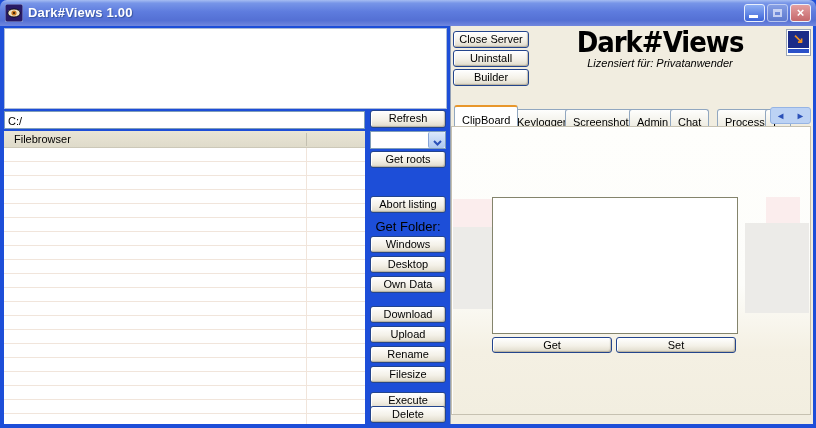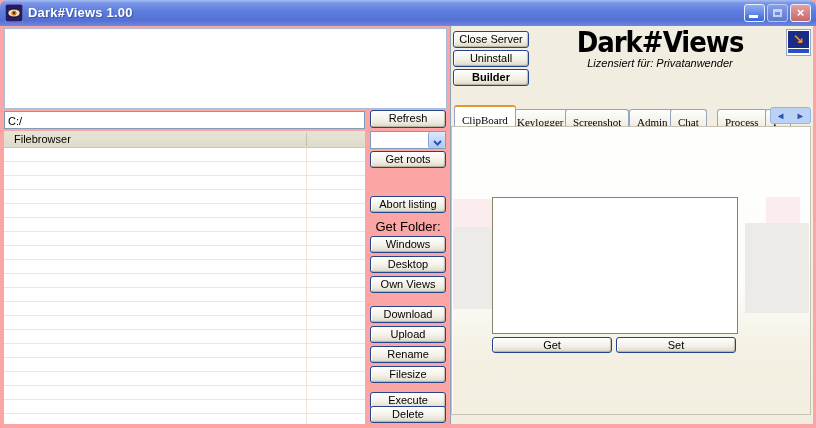--- a/index.html
+++ b/index.html
@@ -1,17 +1,17 @@
 <!DOCTYPE html>
 <html><head>
 <meta charset="utf-8">
 <style>
   * { margin:0; padding:0; box-sizing:border-box; }
   body { background:#3a3a3a; font-family:"Liberation Sans", sans-serif; }
-  .screen { position:relative; width:816px; height:428px; background:#fca5a5; overflow:hidden; }
+  .screen { position:relative; width:816px; height:428px; background:#1d4ed8; overflow:hidden; }
 
   
   .frame { position:absolute; background:#5B7DD9; }
   .frame-left  { left:0; top:25; width:3; height:403; }
   .frame-right { left:813; top:25; width:3; height:403; }
   .frame-bottom{ left:0; top:424; width:816; height:4; }
 
   
   .titlebar { position:absolute; left:0; top:0; width:816px; height:26px;
     border-radius:7px 7px 0 0;
@@ -67,21 +67,21 @@
   .tray-btn { position:absolute; left:786px; top:29px; width:25px; height:27px;
     background:#fff; border:1px solid #9AA5B8; padding:1px; cursor:pointer; }
   .tray-inner { width:100%; height:17px; background:#1B2B88; color:#F09020;
     font-size:13px; font-weight:bold; text-align:center; line-height:16px; }
   .tray-strip { width:100%; height:4px; background:#2A50C8; margin-top:1px; }
 
   
   .tab-strip { position:absolute; left:453px; top:105px; width:358px; height:21px; }
   .tab { position:absolute; bottom:0; height:17px; background:linear-gradient(180deg,#FEFEFD,#EFEDE3);
     border:1px solid #91A7C0; border-bottom:none; border-radius:3px 3px 0 0;
-    font-size:11px; line-height:16px; padding:4px 7px; color:#000; cursor:pointer; white-space:nowrap;font-family:Liberation Serif, serif; }
+    font-size:11px; line-height:16px; padding:4px 7px; color:#000; cursor:pointer; white-space:nowrap; }
   .tab.active { height:21px; background:#fff; border-top:2px solid #E8972C; line-height:18px; z-index:3; }
   .tab-scroll { position:absolute; left:770px; top:107px; width:41px; height:17px;
     background:#BCD2F4; border:1px solid #96B4E4; border-radius:3px; z-index:4;
     display:flex; align-items:center; justify-content:space-around; }
   .tab-scroll span { font-size:10px; color:#2A50B8; font-weight:bold; line-height:15px; cursor:pointer; }
 
   
   .tab-panel { position:absolute; left:451px; top:126px; width:360px; height:289px;
     background:linear-gradient(180deg,#FEFEFC 0%,#FDFDFA 55%,#F4F0E3 78%,#F2EEE0 100%);
     border:1px solid #C6C1B1; box-shadow:inset 1px 1px 0 #fff; overflow:hidden; }
@@ -139,33 +139,33 @@
       <svg width="9" height="6" viewBox="0 0 9 6">
           <polyline points="1,1 4.5,4.5 8,1" fill="none" stroke="#2A50B8" stroke-width="2"></polyline>
         </svg>
     </div>
   </div>
   <div class="btn col" style="top:151px;">Get roots</div>
   <div class="btn col" style="top:196px;">Abort listing</div>
   <div class="side-label" style="left:370px;top:219px;width:76px;text-align:center;">Get Folder:</div>
   <div class="btn col" style="top:236px;">Windows</div>
   <div class="btn col" style="top:256px;">Desktop</div>
-  <div class="btn col" style="top:276px;">Own Views</div>
+  <div class="btn col" style="top:276px;">Own Data</div>
   <div class="btn col" style="top:306px;">Download</div>
   <div class="btn col" style="top:326px;">Upload</div>
   <div class="btn col" style="top:346px;">Rename</div>
   <div class="btn col" style="top:366px;">Filesize</div>
   <div class="btn col" style="top:386px;margin-top:6px;">Execute</div>
   <div class="btn col" style="top:406px;">Delete</div>
 
   <div class="right-panel"></div>
 
   <div class="btn" style="left:453px;top:31px;width:76px;">Close Server</div>
   <div class="btn" style="left:453px;top:50px;width:76px;">Uninstall</div>
-  <div class="btn" style="left:453px;top:69px;width:76px;font-weight:bold;">Builder</div>
+  <div class="btn" style="left:453px;top:69px;width:76px;">Builder</div>
 
   <div class="app-title">Dark#Views</div>
   <div class="license">Lizensiert für: Privatanwender</div>
 
   <div class="tray-btn">
     <div class="tray-inner">↘</div>
     <div class="tray-strip"></div>
   </div>
 
   <div class="tab-strip">

